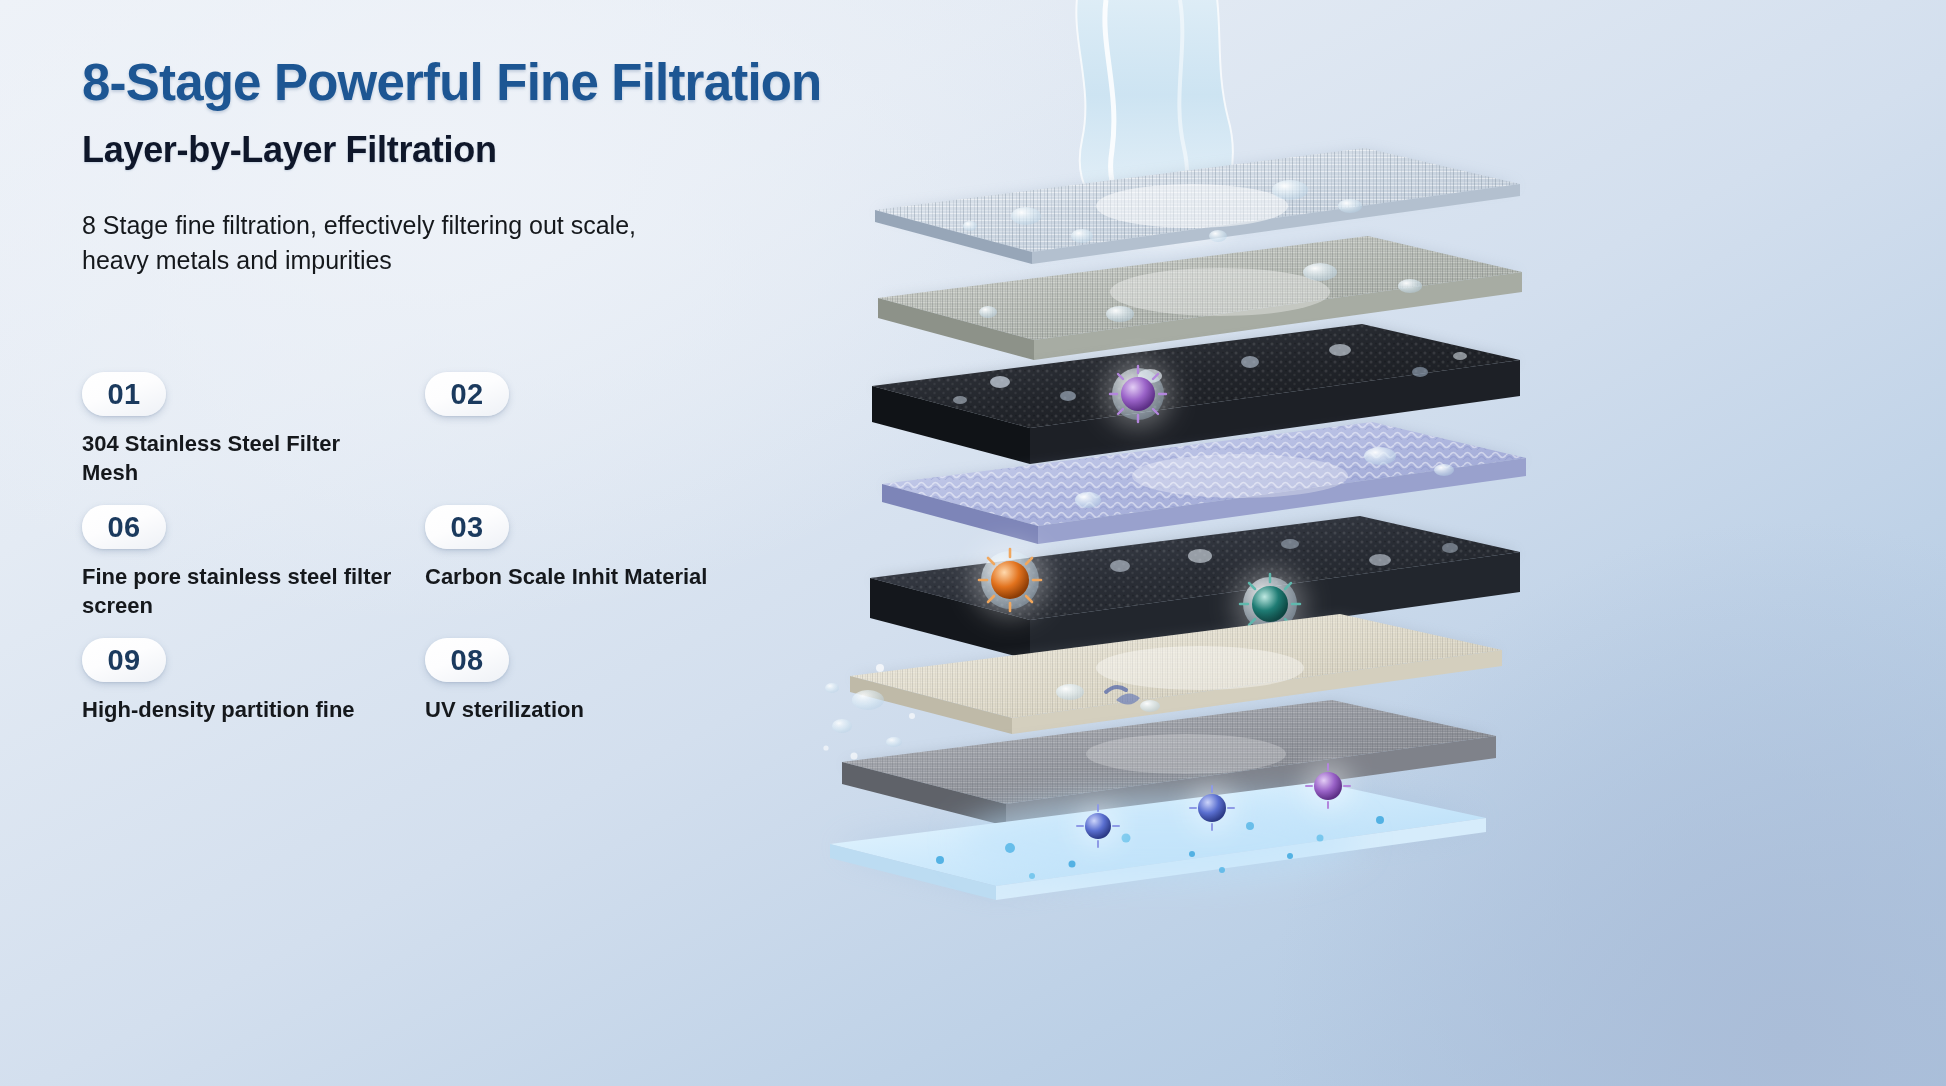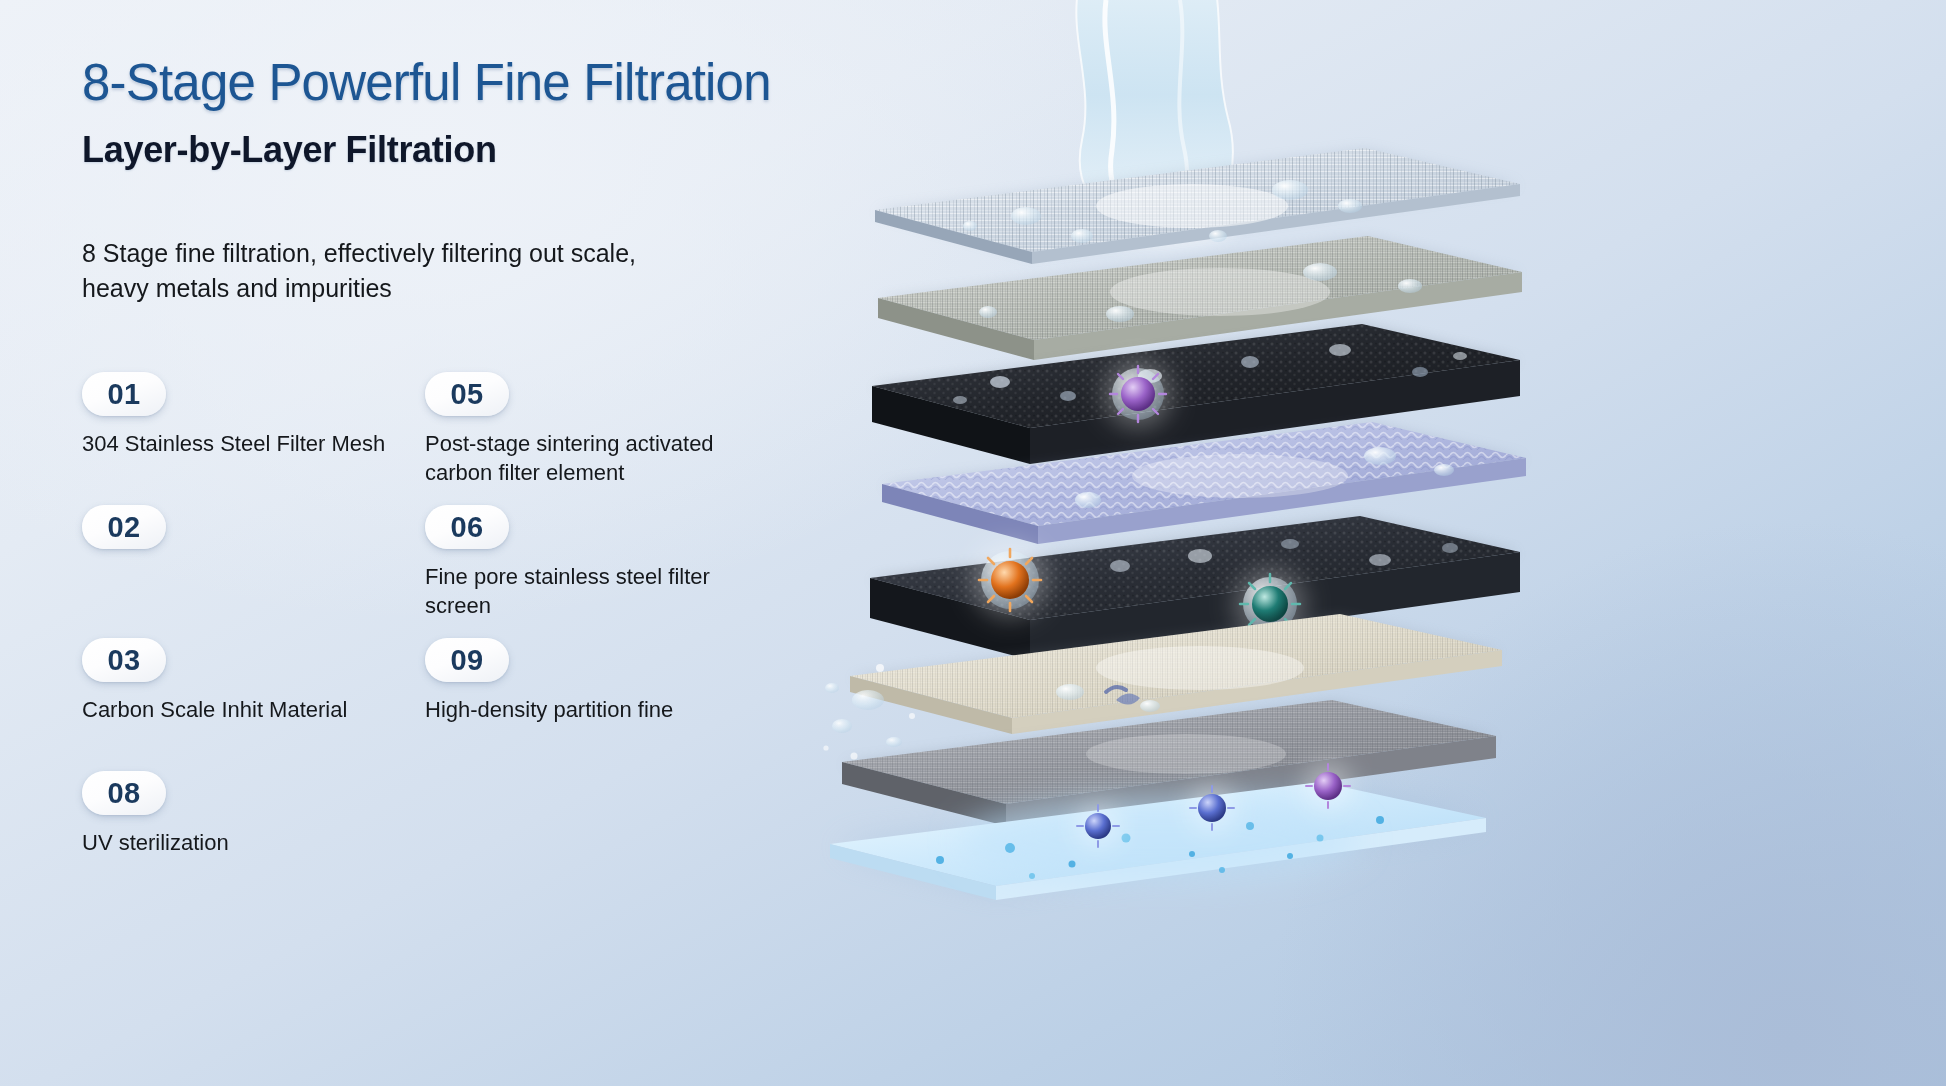--- a/index.html
+++ b/index.html
@@ -10,33 +10,33 @@
       radial-gradient(1100px 760px at 22% 14%, #eef2f8 0%, rgba(238,242,248,0) 62%),
       radial-gradient(900px 900px at 92% 96%, #aabdd8 0%, rgba(170,189,216,0) 58%),
       linear-gradient(152deg, #eef2f8 0%, #e4ebf4 26%, #d3dfee 52%, #bcd0e6 76%, #a9c1dd 100%);
     position:relative;
   }
 
   
   .left { position:absolute; left:82px; top:56px; width:760px; }
 
   .title {
-    font-size:51px; font-weight:400; letter-spacing:-0.8px;
+    font-size:51px; font-weight:700; letter-spacing:-0.8px;
     color:#1d5693; line-height:1.06;
     text-shadow:0 2px 3px rgba(120,145,175,0.38);
     white-space:nowrap;
   }
   .subtitle {
     margin-top:20px;
     font-size:36px; font-weight:700; letter-spacing:-0.3px;
     color:#0f172a; line-height:1.1;
     text-shadow:0 1px 2px rgba(120,145,175,0.3);
   }
   .desc {
-    margin-top:66px;
+    margin-top:38px;
     font-size:25px; font-weight:400; color:#15181c;
     line-height:1.42; max-width:600px;
   }
 
   
   .features {
     position:absolute; left:82px; top:372px;
     width:700px;
     display:grid;
     grid-template-columns:343px 357px;
@@ -46,45 +46,41 @@
   .badge {
     display:inline-flex; align-items:center; justify-content:center;
     min-width:84px; height:44px; padding:16px 16px;
     border-radius:22px;
     background:linear-gradient(160deg,#ffffff 0%, #fdfdfe 45%, #eef1f6 100%);
     box-shadow:0 3px 7px rgba(118,140,170,0.30), 0 1px 2px rgba(118,140,170,0.22);
     font-size:29px; font-weight:700; color:#1b3a5e; letter-spacing:0.3px;
   }
   .feat-label {
     margin-top:13px;
-    font-size:22px; font-weight:400; color:#15181c;
+    font-size:22px; font-weight:700; color:#15181c;
     line-height:1.33; max-width:320px;
   }
 
   
   .stack { position:absolute; left:820px; top:0; width:1126px; height:1086px; }
   .stack svg { display:block; width:100%; height:100%; }
 </style>
 </head>
 <body>
 
 <div class="left">
   <h1 class="title">8-Stage Powerful Fine Filtration</h1>
   <h2 class="subtitle">Layer-by-Layer Filtration</h2>
   <p class="desc">8 Stage fine filtration, effectively filtering out scale, heavy metals and impurities</p>
 </div>
 
 <div class="features">
   <div class="feat">
     <span class="badge">01</span>
     <div class="feat-label">304 Stainless Steel Filter Mesh</div>
-  </div>
-  <div class="feat">
-    <span class="badge">05</span>
-    <div class="feat-label">Post-stage sintering activated carbon filter element</div>
   </div>
 
   <div class="feat">
     <span class="badge">02</span>
   </div>
   <div class="feat">
     <span class="badge">06</span>
     <div class="feat-label">Fine pore stainless steel filter screen</div>
   </div>
 

